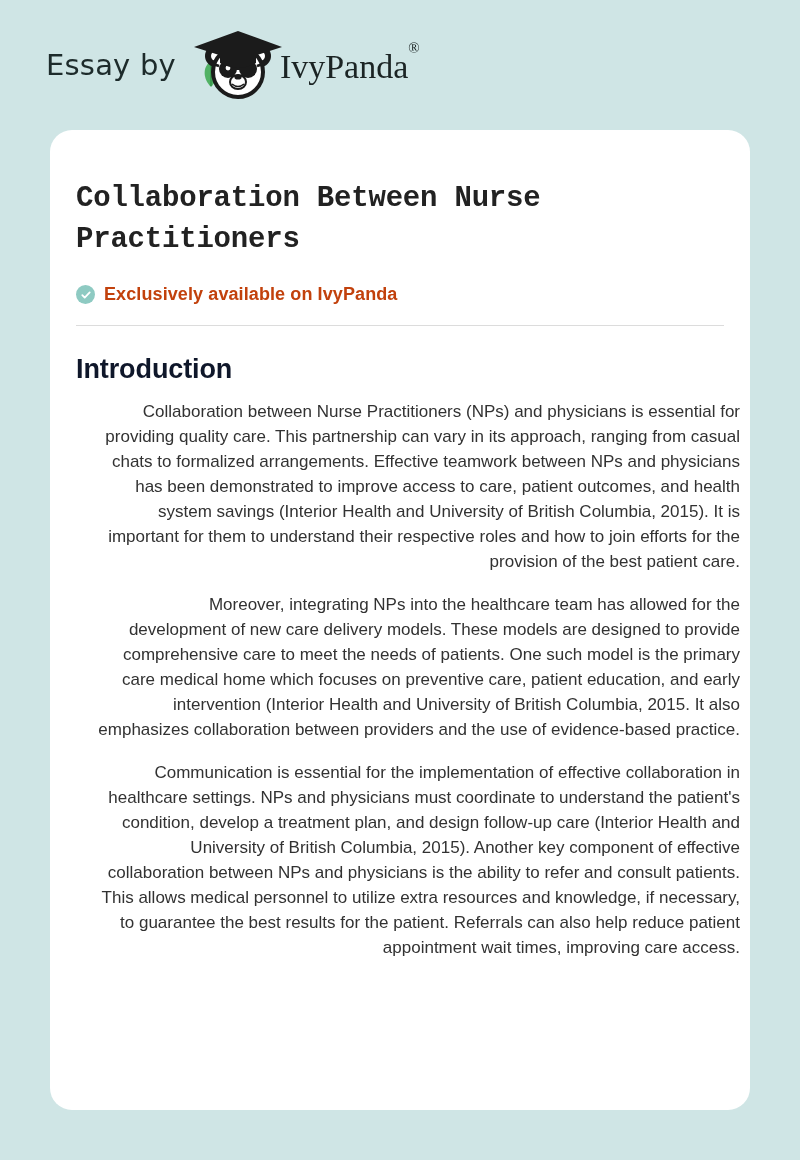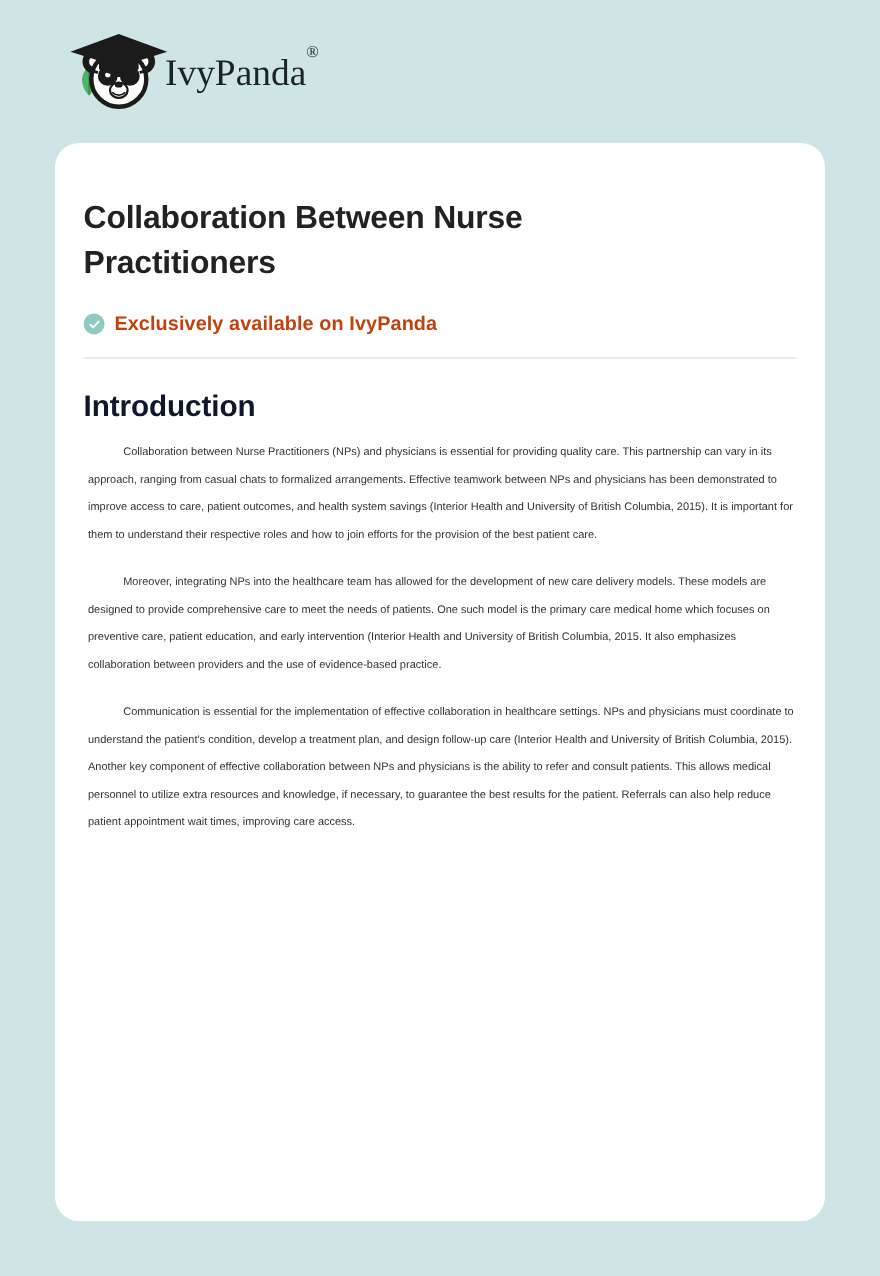--- a/index.html
+++ b/index.html
@@ -69,21 +69,21 @@
     border-radius: 22px;
     box-sizing: border-box;
     padding: 30px 26px 0 24px;
     overflow: hidden;
   }
   .paper-inner {
     padding: 0 2px;
   }
 
   .doc-title {
-    font-family: Liberation Sans, sans-serif;
+    font-family: Liberation Mono, monospace;
     font-weight: bold;
     font-size: 29px;
     line-height: 1.42;
     color: #222222;
     margin: 18px 0 0 0;
     letter-spacing: -0.2px;
     max-width: 560px;
   }
 
   .exclusive-badge {
@@ -121,34 +121,35 @@
     font-family: "Liberation Sans", sans-serif;
     font-weight: bold;
     font-size: 27px;
     color: #0f172a;
     margin: 28px 0 14px 0;
     letter-spacing: -0.1px;
   }
 
   p.body-par {
     font-family: "Liberation Sans", sans-serif;
-    font-size: 10px;
+    font-size: 17px;
     line-height: 25px;
     color: #323232;
-    margin: 0 0 18px 4px;
+    margin: 0 0 18px 16px;
     text-indent: 32px;
     width: 648px;
-    text-align: left;
+    text-align: right;
   }
   p.body-par:last-child { margin-bottom: 0; }
 </style>
 </head>
 <body>
 
 <div class="brandbar">
+  <span class="brand-essay-by">Essay by</span>
 
   <span class="brand-logo-wrap">
     <span>
       <svg class="panda-mark" viewBox="0 0 96 76" xmlns="http://www.w3.org/2000/svg">
 
         <path d="M21 16 L21 36" stroke="#3f9f52" stroke-width="2.2" fill="none"></path>
         <path d="M21 34 C12 40 13 52 21 60 C29 52 30 40 21 34 Z" fill="#52b265"></path>
         <path d="M21 36 L21 59" stroke="#2f8a43" stroke-width="1.2" fill="none"></path>
 
         <circle cx="26" cy="29" r="11" fill="#1b1b1b"></circle>

